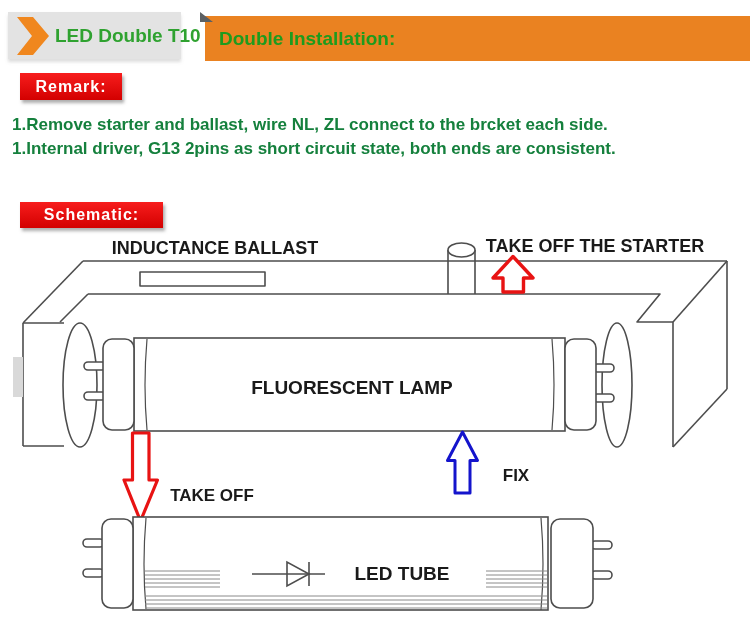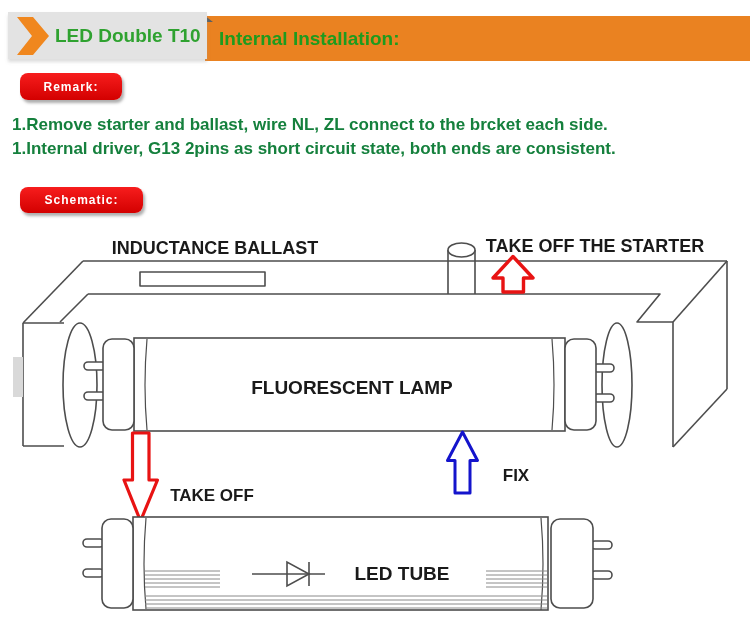--- a/index.html
+++ b/index.html
@@ -11,42 +11,42 @@
 
   
   .hdr-banner{
     left:205px;top:16px;width:545px;height:45px;background:#ea8221;
   }
   .hdr-fold{
     left:200px;top:12px;width:0;height:0;
     border-bottom:10px solid #5c6063;border-right:13px solid transparent;
   }
   .hdr-label-box{
-    left:8px;top:12px;width:199px;height:47px;background:#e3e3e3;
+    left:8px;top:12px;width:173px;height:47px;background:#e3e3e3;
     display:flex;align-items:center;
     box-shadow:0 3px 3px rgba(160,160,160,0.35);
   }
   .hdr-chevron{margin-left:7px;flex:0 0 auto;}
   .hdr-product{
     margin-left:4px;color:#2fa230;font-weight:bold;font-size:19px;white-space:nowrap;
   }
   .hdr-title{
     left:219px;top:28px;color:#1e9b1e;font-weight:bold;font-size:19px;white-space:nowrap;
   }
 
   
   .red-label{
     background:linear-gradient(#f71d1d,#d30000);
-    color:#ffffff;font-weight:bold;font-size:12px;
+    color:#ffffff;font-weight:bold;font-size:16px;
     display:flex;align-items:center;justify-content:center;
     box-shadow:2px 3px 3px rgba(130,130,130,0.65);
-    border-radius:8px;letter-spacing:1px;
+    border-radius:0;letter-spacing:1px;
   }
   .remark-label{left:20px;top:73px;width:102px;height:27px;}
-  .schematic-label{left:20px;top:187px;width:123px;height:26px;}
+  .schematic-label{left:20px;top:202px;width:143px;height:26px;}
 
   
   .remark-lines{
     left:12px;top:113px;width:730px;
     color:#15803d;font-weight:bold;font-size:17px;line-height:24px;white-space:nowrap;
   }
 
   .diagram{left:0;top:230px;}
   svg text{
     font-family:"Liberation Sans", sans-serif;font-weight:bold;fill:#1a1a1a;
@@ -56,21 +56,21 @@
 <body>
 
 <div class="abs hdr-banner"></div>
 <div class="abs hdr-fold"></div>
 <div class="abs hdr-label-box">
   <svg class="hdr-chevron" width="36" height="40" viewBox="0 0 36 40">
     <polygon points="2,1 18,1 34,20 18,39 2,39 17,20" fill="#f0871e"></polygon>
   </svg>
   <span class="hdr-product">LED Double T10</span>
 </div>
-<div class="abs hdr-title">Internal Installation:</div>
+<div class="abs hdr-title">Double Installation:</div>
 
 <div class="abs red-label remark-label">Remark:</div>
 <div class="abs remark-lines">
   <div>1.Remove starter and ballast, wire NL, ZL connect to the brcket each side.</div>
   <div>1.Internal driver, G13 2pins as short circuit state, both ends are consistent.</div>
 </div>
 
 <div class="abs red-label schematic-label">Schematic:</div>
 
 <svg class="abs diagram" width="750" height="388" viewBox="0 0 750 388">

